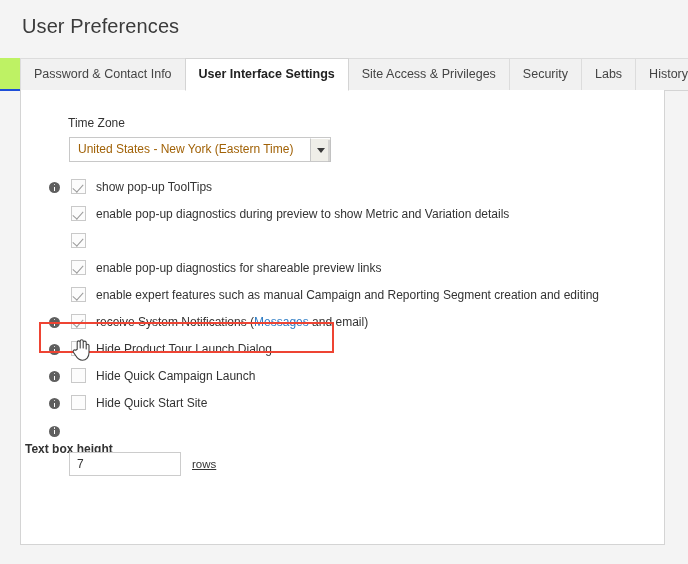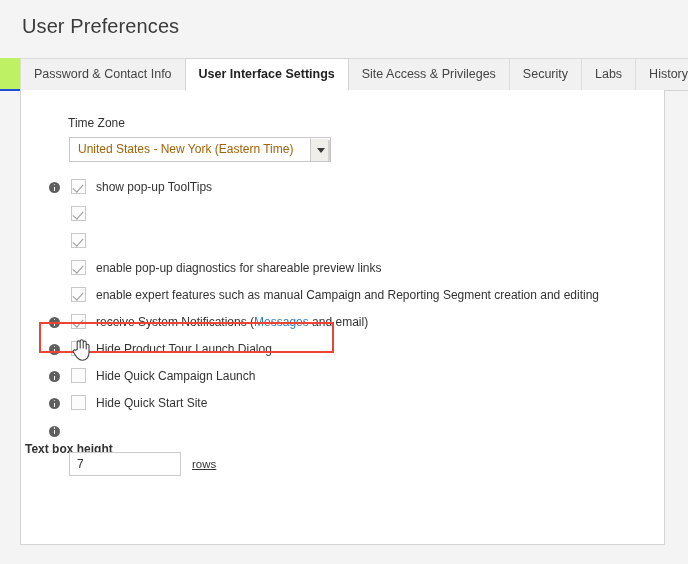--- a/index.html
+++ b/index.html
@@ -314,20 +314,21 @@
         <span class="checkbox checked"></span>
       </div>
       <div class="opt-label">show pop-up ToolTips</div>
     </div>
 
     <div class="opt-row">
       <div class="info-slot"></div>
       <div class="cb-slot">
         <span class="checkbox checked"></span>
       </div>
+      <div class="opt-label">enable pop-up diagnostics during preview to show Metric and Variation details</div>
     </div>
 
     <div class="opt-row">
       <div class="info-slot"></div>
       <div class="cb-slot">
         <span class="checkbox checked"></span>
       </div>
     </div>
 
     <div class="opt-row">

